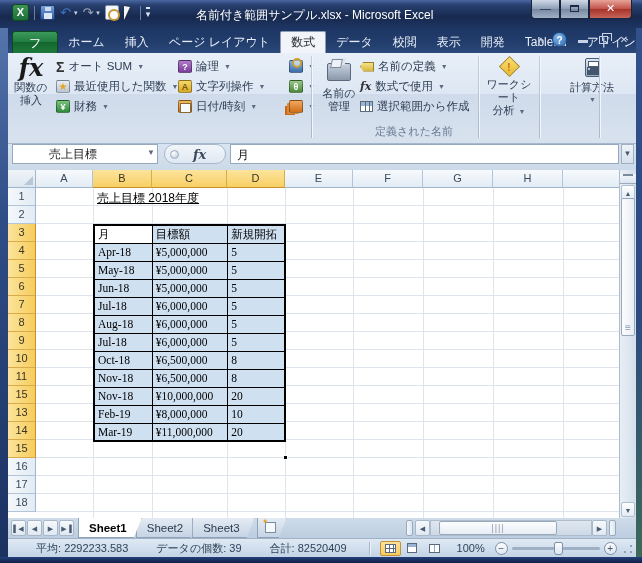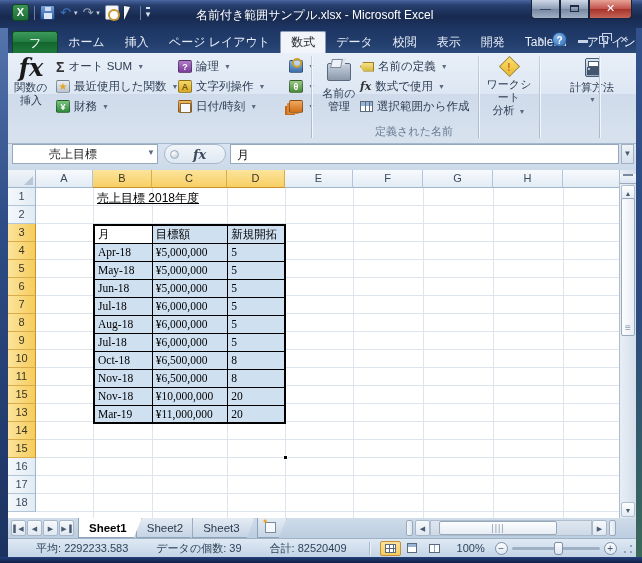--- a/index.html
+++ b/index.html
@@ -521,20 +521,25 @@
             <td class="num c-new">8</td>
           </tr>
 
           <tr>
             <td class="num c-month">Nov-18</td>
             <td class="num c-target">¥10,000,000</td>
             <td class="num c-new">20</td>
           </tr>
 
 
+          <tr>
+            <td class="num c-month">Feb-19</td>
+            <td class="num c-target">¥8,000,000</td>
+            <td class="num c-new">10</td>
+          </tr>
 
           <tr>
             <td class="num c-month">Mar-19</td>
             <td class="num c-target">¥11,000,000</td>
             <td class="num c-new">20</td>
           </tr>
         </tbody>
     </table>
     <div class="fill-handle"></div>
 

